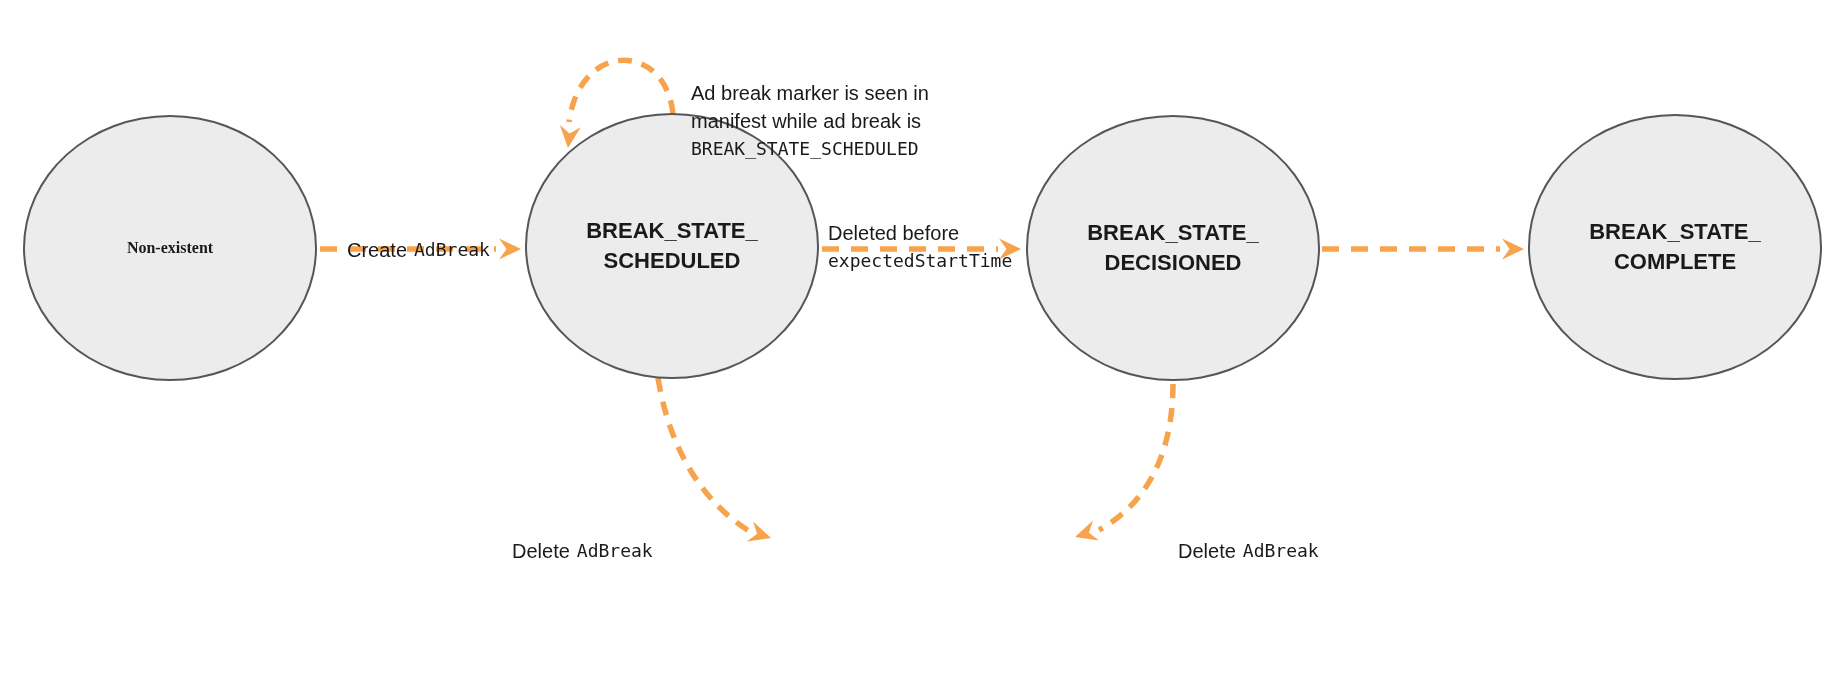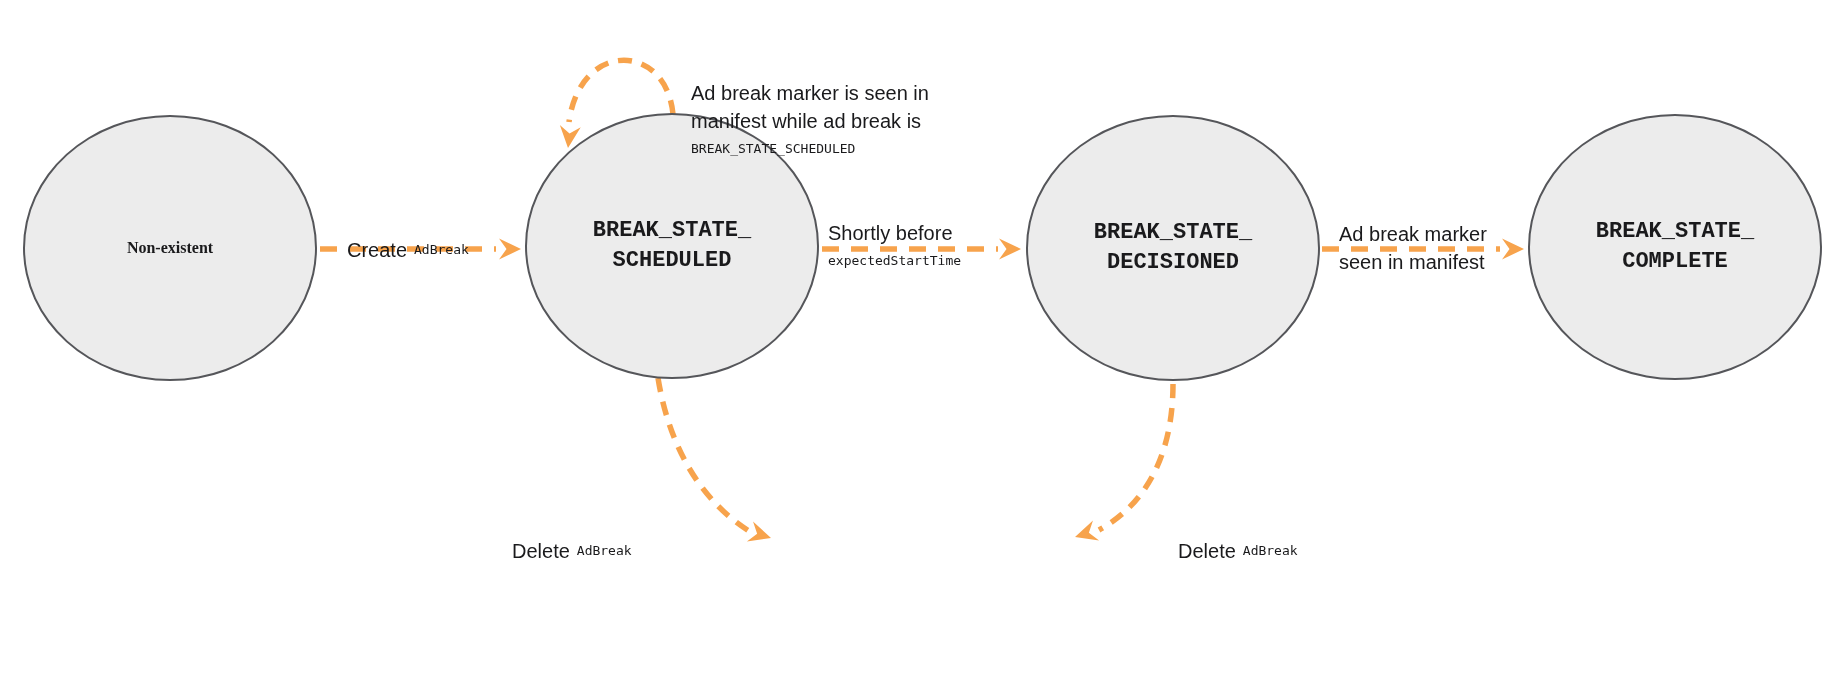--- a/index.html
+++ b/index.html
@@ -26,31 +26,31 @@
     width:294px;height:266px;
     box-sizing:border-box;
     background:var(--node-fill);
     border:2px solid var(--node-stroke);
     border-radius:50%;
     display:flex;align-items:center;justify-content:center;
     text-align:center;
   }
   .nlabel{white-space:pre-line;color:var(--text);}
   .node.sans .nlabel{font-family:Liberation Serif, serif;font-weight:700;font-size:16px;line-height:28px;}
-  .node.mono .nlabel{font-family:Liberation Mono, monospace;font-weight:700;font-size:22px;line-height:30px;}
+  .node.mono .nlabel{font-family:Liberation Sans, sans-serif;font-weight:700;font-size:22px;line-height:30px;}
 
   .elabel{
     position:absolute;
     color:var(--text);
     font-size:20px;line-height:28px;
     white-space:nowrap;
     margin-top:48px;
   }
   .elabel .pre{white-space:pre-line;}
-  .code{font-family:"DejaVu Sans Mono","Liberation Mono",monospace;font-size:13px;}
+  .code{font-family:"DejaVu Sans Mono","Liberation Mono",monospace;font-size:18px;}
   .row{display:flex;gap:7px;align-items:flex-end;}
 </style>
 </head>
 <body>
 
 <div class="stage">
 
   <svg class="arrows" viewBox="0 0 1844 687" xmlns="http://www.w3.org/2000/svg" aria-hidden="true">
 
     <g>
@@ -109,28 +109,24 @@
       <span class="code">AdBreak</span>
   </div>
 
   <div class="elabel" style="left:691px;top:31px">
     <div class="pre">Ad break marker is seen in
 manifest while ad break is</div>
     <div class="code">BREAK_STATE_SCHEDULED</div>
   </div>
 
   <div class="elabel" style="left:828px;top:171px">
-    <div>Shortly before</div>
+    <div>Deleted before</div>
     <div class="code">expectedStartTime</div>
   </div>
 
-  <div class="elabel" style="left:1339px;top:172px">
-    <div class="pre">Ad break marker
-seen in manifest</div>
-  </div>
 
   <div class="elabel row" style="left:512px;top:489px">
     <span>Delete</span>
       <span class="code">AdBreak</span>
   </div>
 
   <div class="elabel row" style="left:1178px;top:489px">
     <span>Delete</span>
       <span class="code">AdBreak</span>
   </div>

